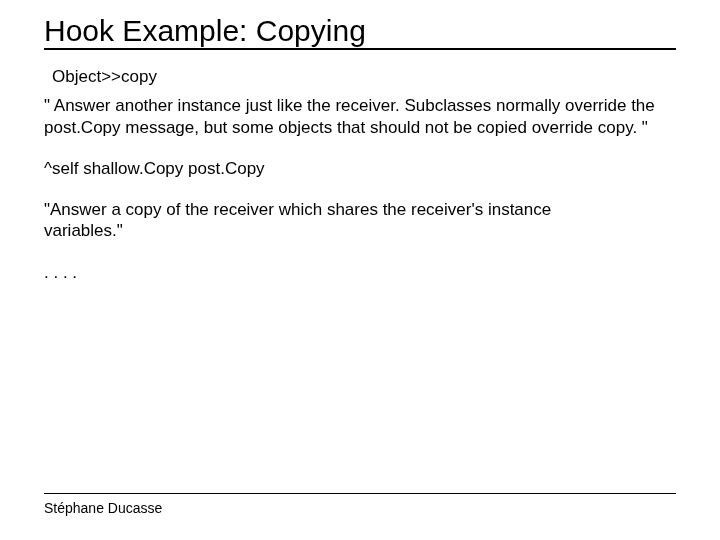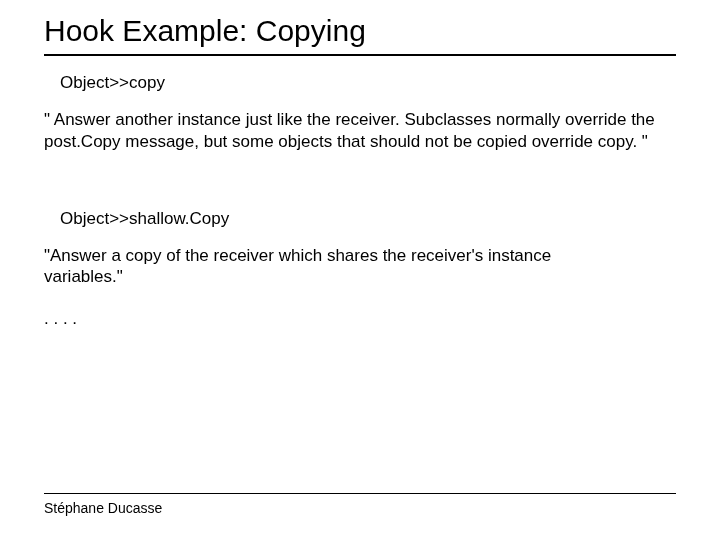--- a/index.html
+++ b/index.html
@@ -14,30 +14,29 @@
   .slide {
     box-sizing: border-box;
     width: 720px;
     height: 540px;
     padding: 14px 44px 0 44px;
     position: relative;
   }
   .title {
     font-size: 30px;
     font-weight: normal;
-    padding-bottom: 6px;
     margin-bottom: 16px;
     border-bottom: 2px solid #000;
   }
   .body {
     font-size: 17px;
     line-height: 1.25;
   }
   .method-sig {
-    margin: 16px;
+    margin: 8px;
   }
   .indent {
     margin-left: 28px;
   }
   .para {
     margin: 0 0 0 0;
   }
   .spacer {
     height: 20px;
   }
@@ -64,24 +63,24 @@
 
 <div class="slide">
 
   <div class="title">Hook Example: Copying</div>
 
   <div class="body">
 
     <p class="method-sig">Object&gt;&gt;copy</p>
     <p class="para indent">" Answer another instance just like the receiver. Subclasses normally override the post.Copy message, but some objects that should not be copied override copy. "</p>
     <div class="spacer"></div>
+    <p class="para indent">^self shallow.Copy post.Copy</p>
 
     <div class="spacer"></div>
 
-    <p class="method-sig">Object&gt;&gt;shallow.Copy</p>
     <p class="para indent">"Answer a copy of the receiver which shares the receiver's instance</p>
     <p class="para indent">variables."</p>
     <div class="spacer"></div>
     <p class="para indent">. . . .</p>
 
   </div>
 
   <div class="footer">
     <div class="footer-line"></div>
     <div class="footer-row">

